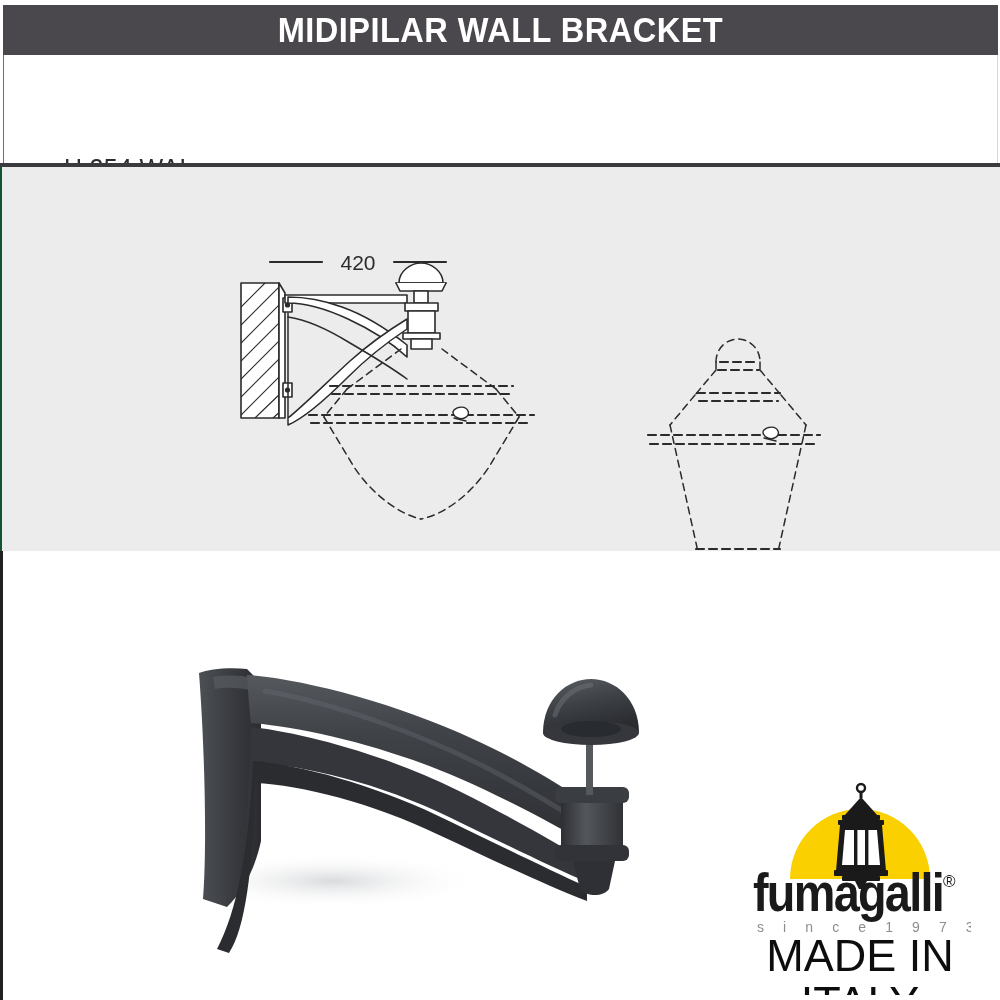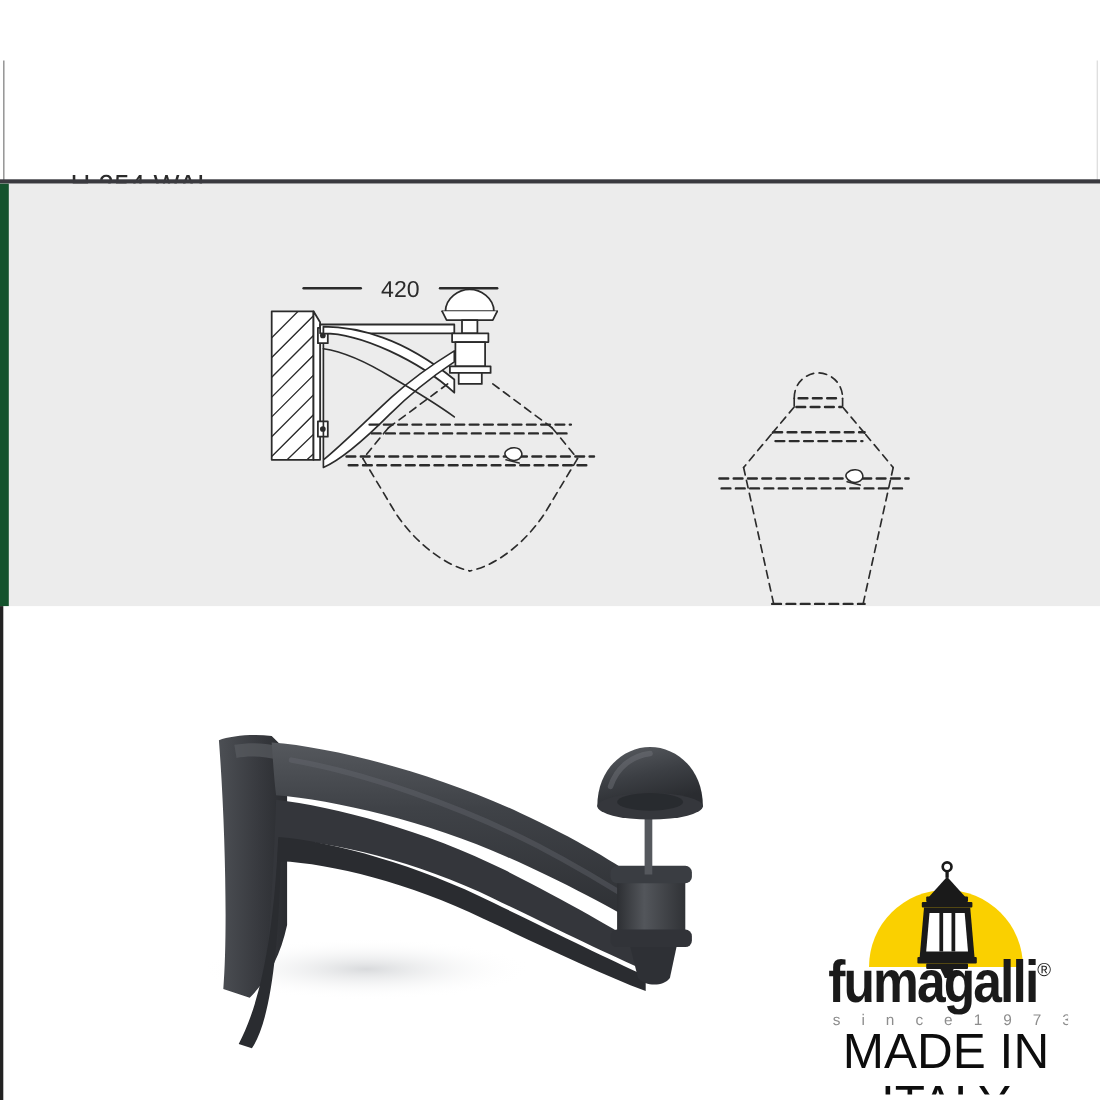--- a/index.html
+++ b/index.html
@@ -62,21 +62,21 @@
     width:1000px; height:4px;
     background:#3a3a3f;
   }
 
   
   #drawing-panel {
     position:absolute;
     left:0px; top:167px;
     width:1000px; height:488px;
     background:#ececec;
-    border-left:8px solid #14532d;
+    border-left:2px solid #14532d;
   }
   #drawing-panel svg { display:block; }
 
   
   #photo-area {
     position:absolute;
     left:0px; top:551px;
     width:1000px; height:449px;
     background:#ffffff;
     border-left:3px solid #222;
@@ -89,20 +89,23 @@
     left:749px; top:775px;
     width:222px; height:220px;
   }
   #logo-block svg { display:block; }
 </style>
 </head>
 <body>
 
 <div id="page">
 
+  <div id="header-bar">
+    <div id="header-title">MIDIPILAR WALL BRACKET</div>
+  </div>
 
   <div id="code-band">
     <div id="product-code">H.254.WAL</div>
   </div>
   <div id="code-divider"></div>
 
   <div id="drawing-panel">
     <svg width="1000" height="384" viewBox="0 0 1000 384">
       <g fill="none" stroke="#2b2b2b" stroke-width="1.6" stroke-linecap="round" stroke-linejoin="round">
 

